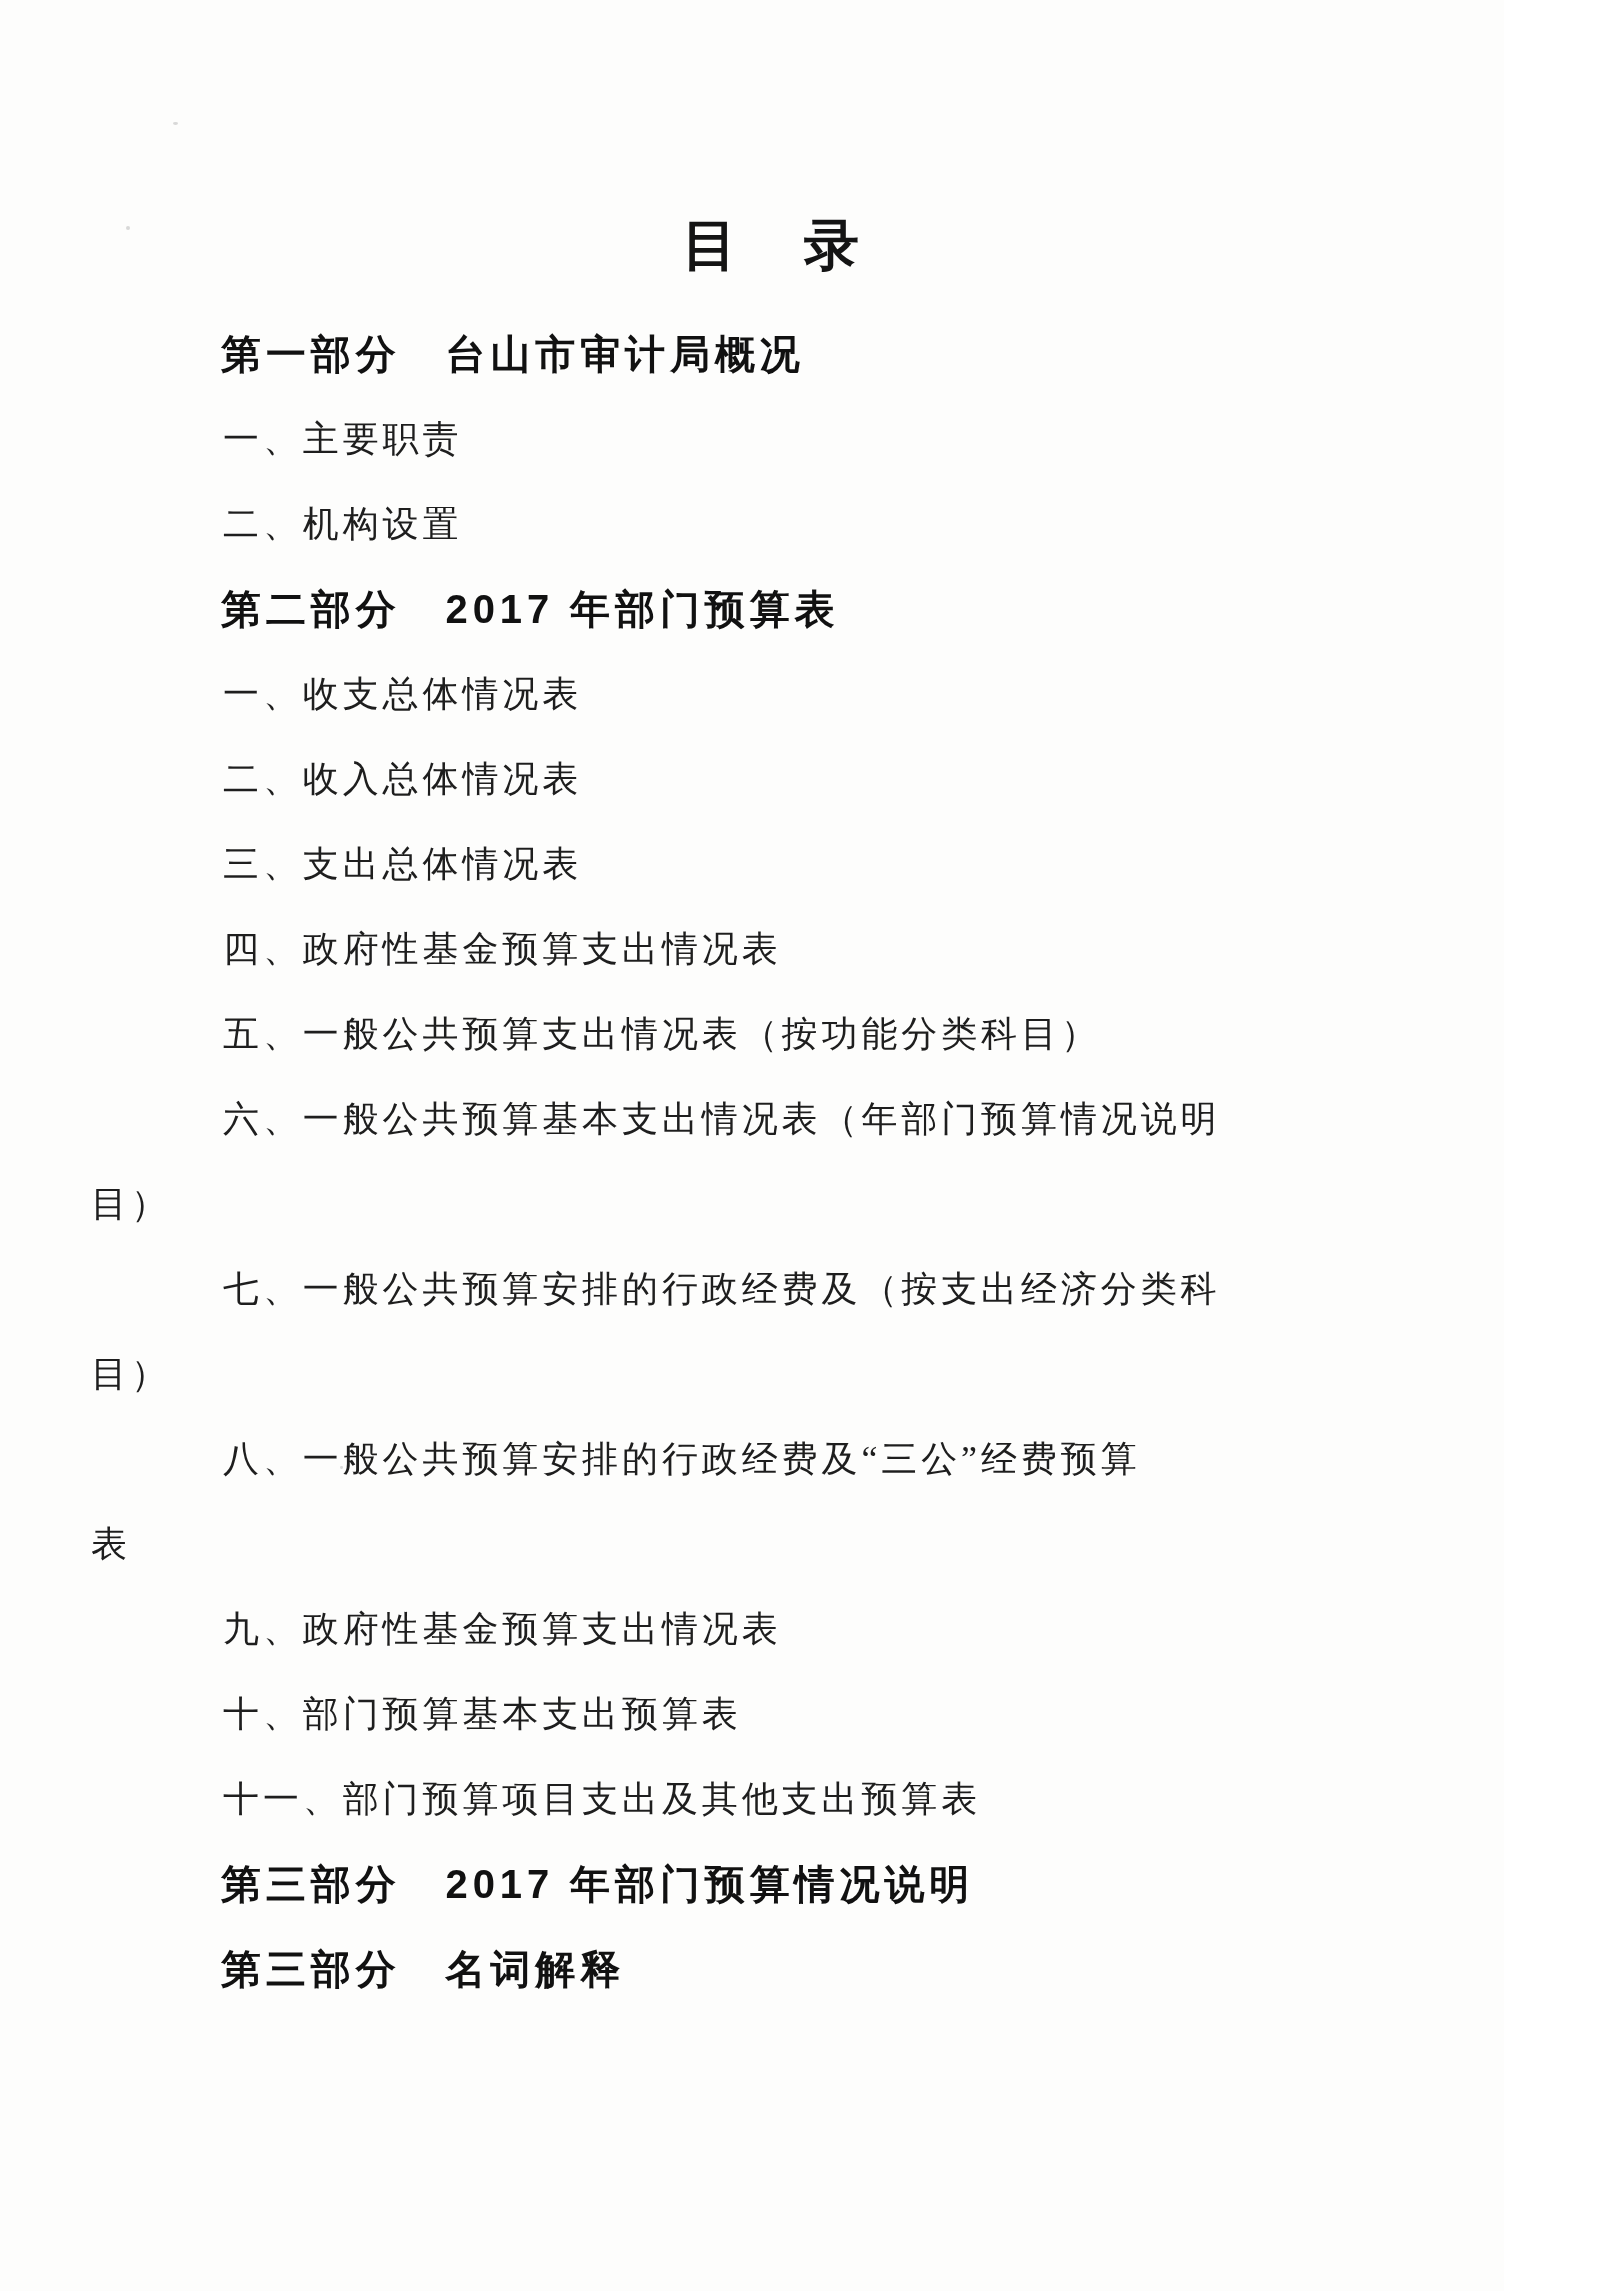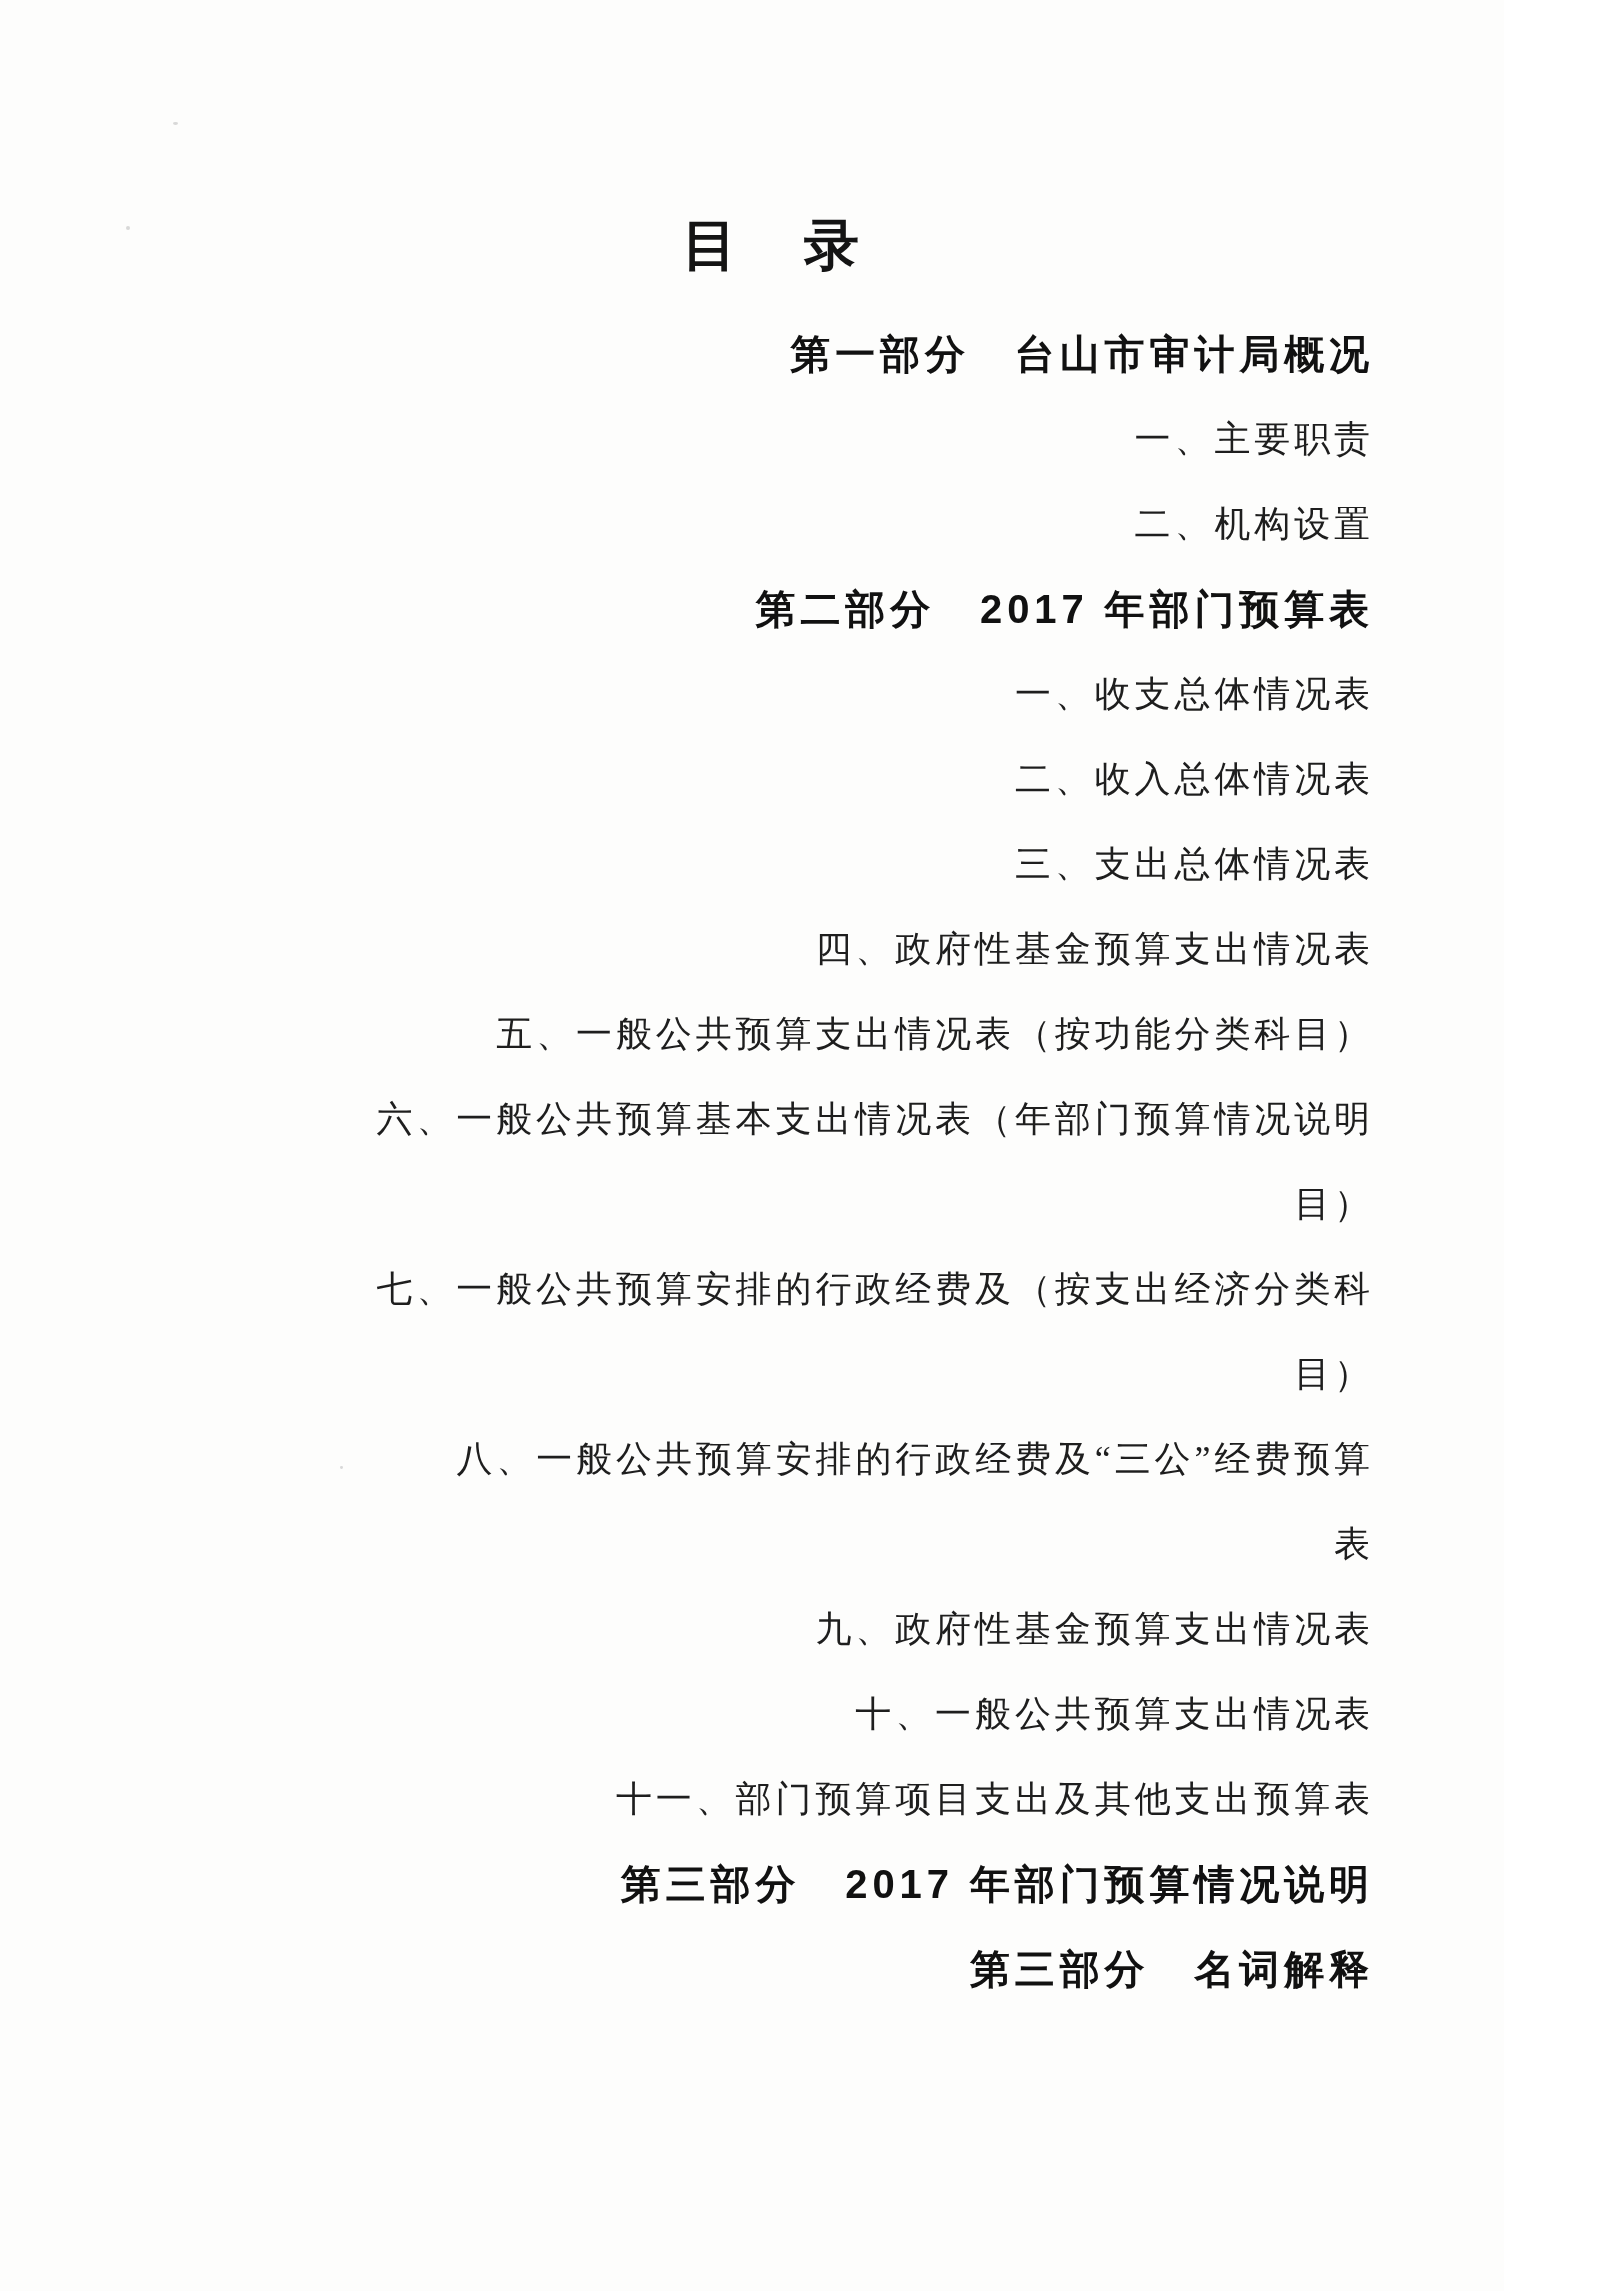--- a/index.html
+++ b/index.html
@@ -38,23 +38,22 @@
     transform: translateX(21.6px);
     font-family: "Liberation Serif", "DejaVu Serif", serif;
     font-weight: bold;
     font-size: 55px;
     letter-spacing: 5.9px;
     color: #141414;
     white-space: nowrap;
   }
   .toc {
     margin-top: 35px;
-    margin-left: 119px;
+    margin-left: 91px;
     width: 1255px;
-    text-align: right;
   }
   .toc-line {
     height: 85px;
     line-height: 85px;
     white-space: nowrap;
   }
   .toc-line.item {
     padding-left: 132px;
     font-family: "Liberation Serif", "DejaVu Serif", serif;
     font-size: 36px;
@@ -97,19 +96,19 @@
     <div class="toc-line item">三、支出总体情况表</div>
     <div class="toc-line item">四、政府性基金预算支出情况表</div>
     <div class="toc-line item">五、一般公共预算支出情况表（按功能分类科目）</div>
     <div class="toc-line item">六、一般公共预算基本支出情况表（年部门预算情况说明</div>
     <div class="toc-line continuation">目）</div>
     <div class="toc-line item">七、一般公共预算安排的行政经费及（按支出经济分类科</div>
     <div class="toc-line continuation">目）</div>
     <div class="toc-line item">八、一般公共预算安排的行政经费及“三公”经费预算</div>
     <div class="toc-line continuation">表</div>
     <div class="toc-line item">九、政府性基金预算支出情况表</div>
-    <div class="toc-line item">十、一般公共预算支出情况表</div>
+    <div class="toc-line item">十、部门预算基本支出预算表</div>
     <div class="toc-line item">十一、部门预算项目支出及其他支出预算表</div>
     <div class="toc-line heading">第三部分　2017 年部门预算情况说明</div>
     <div class="toc-line heading">第三部分　名词解释</div>
   </div>
 </div>
 
 
 </body></html>

